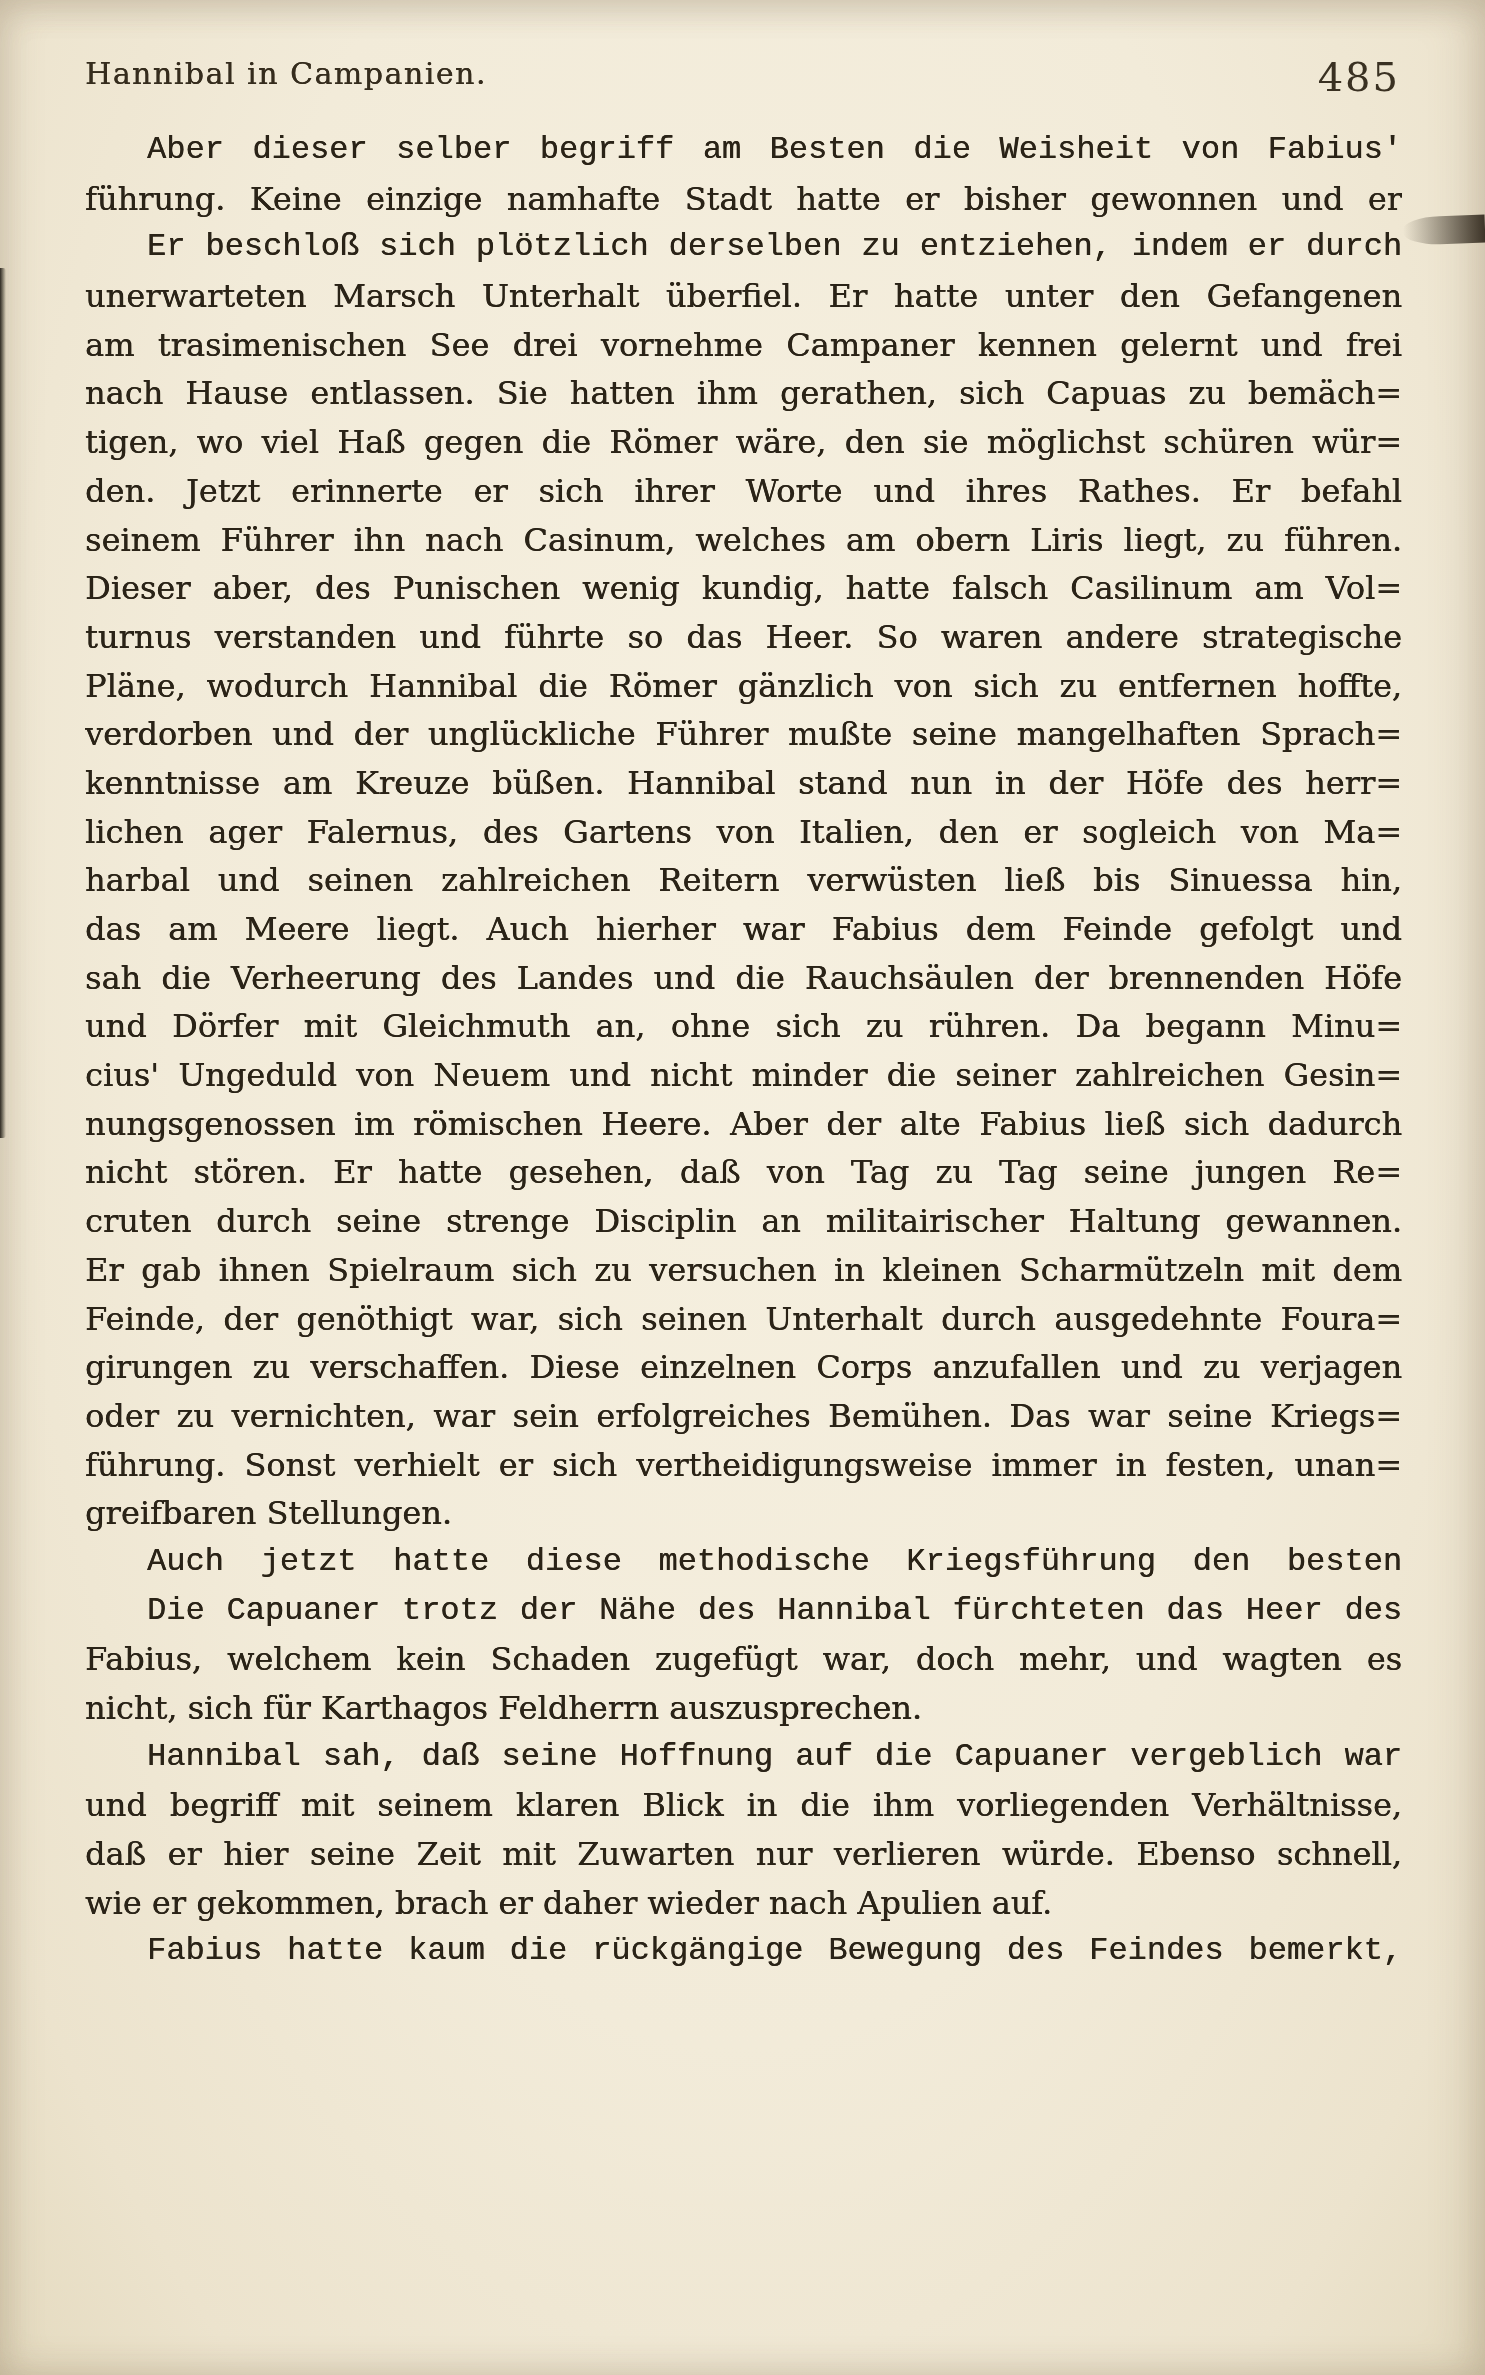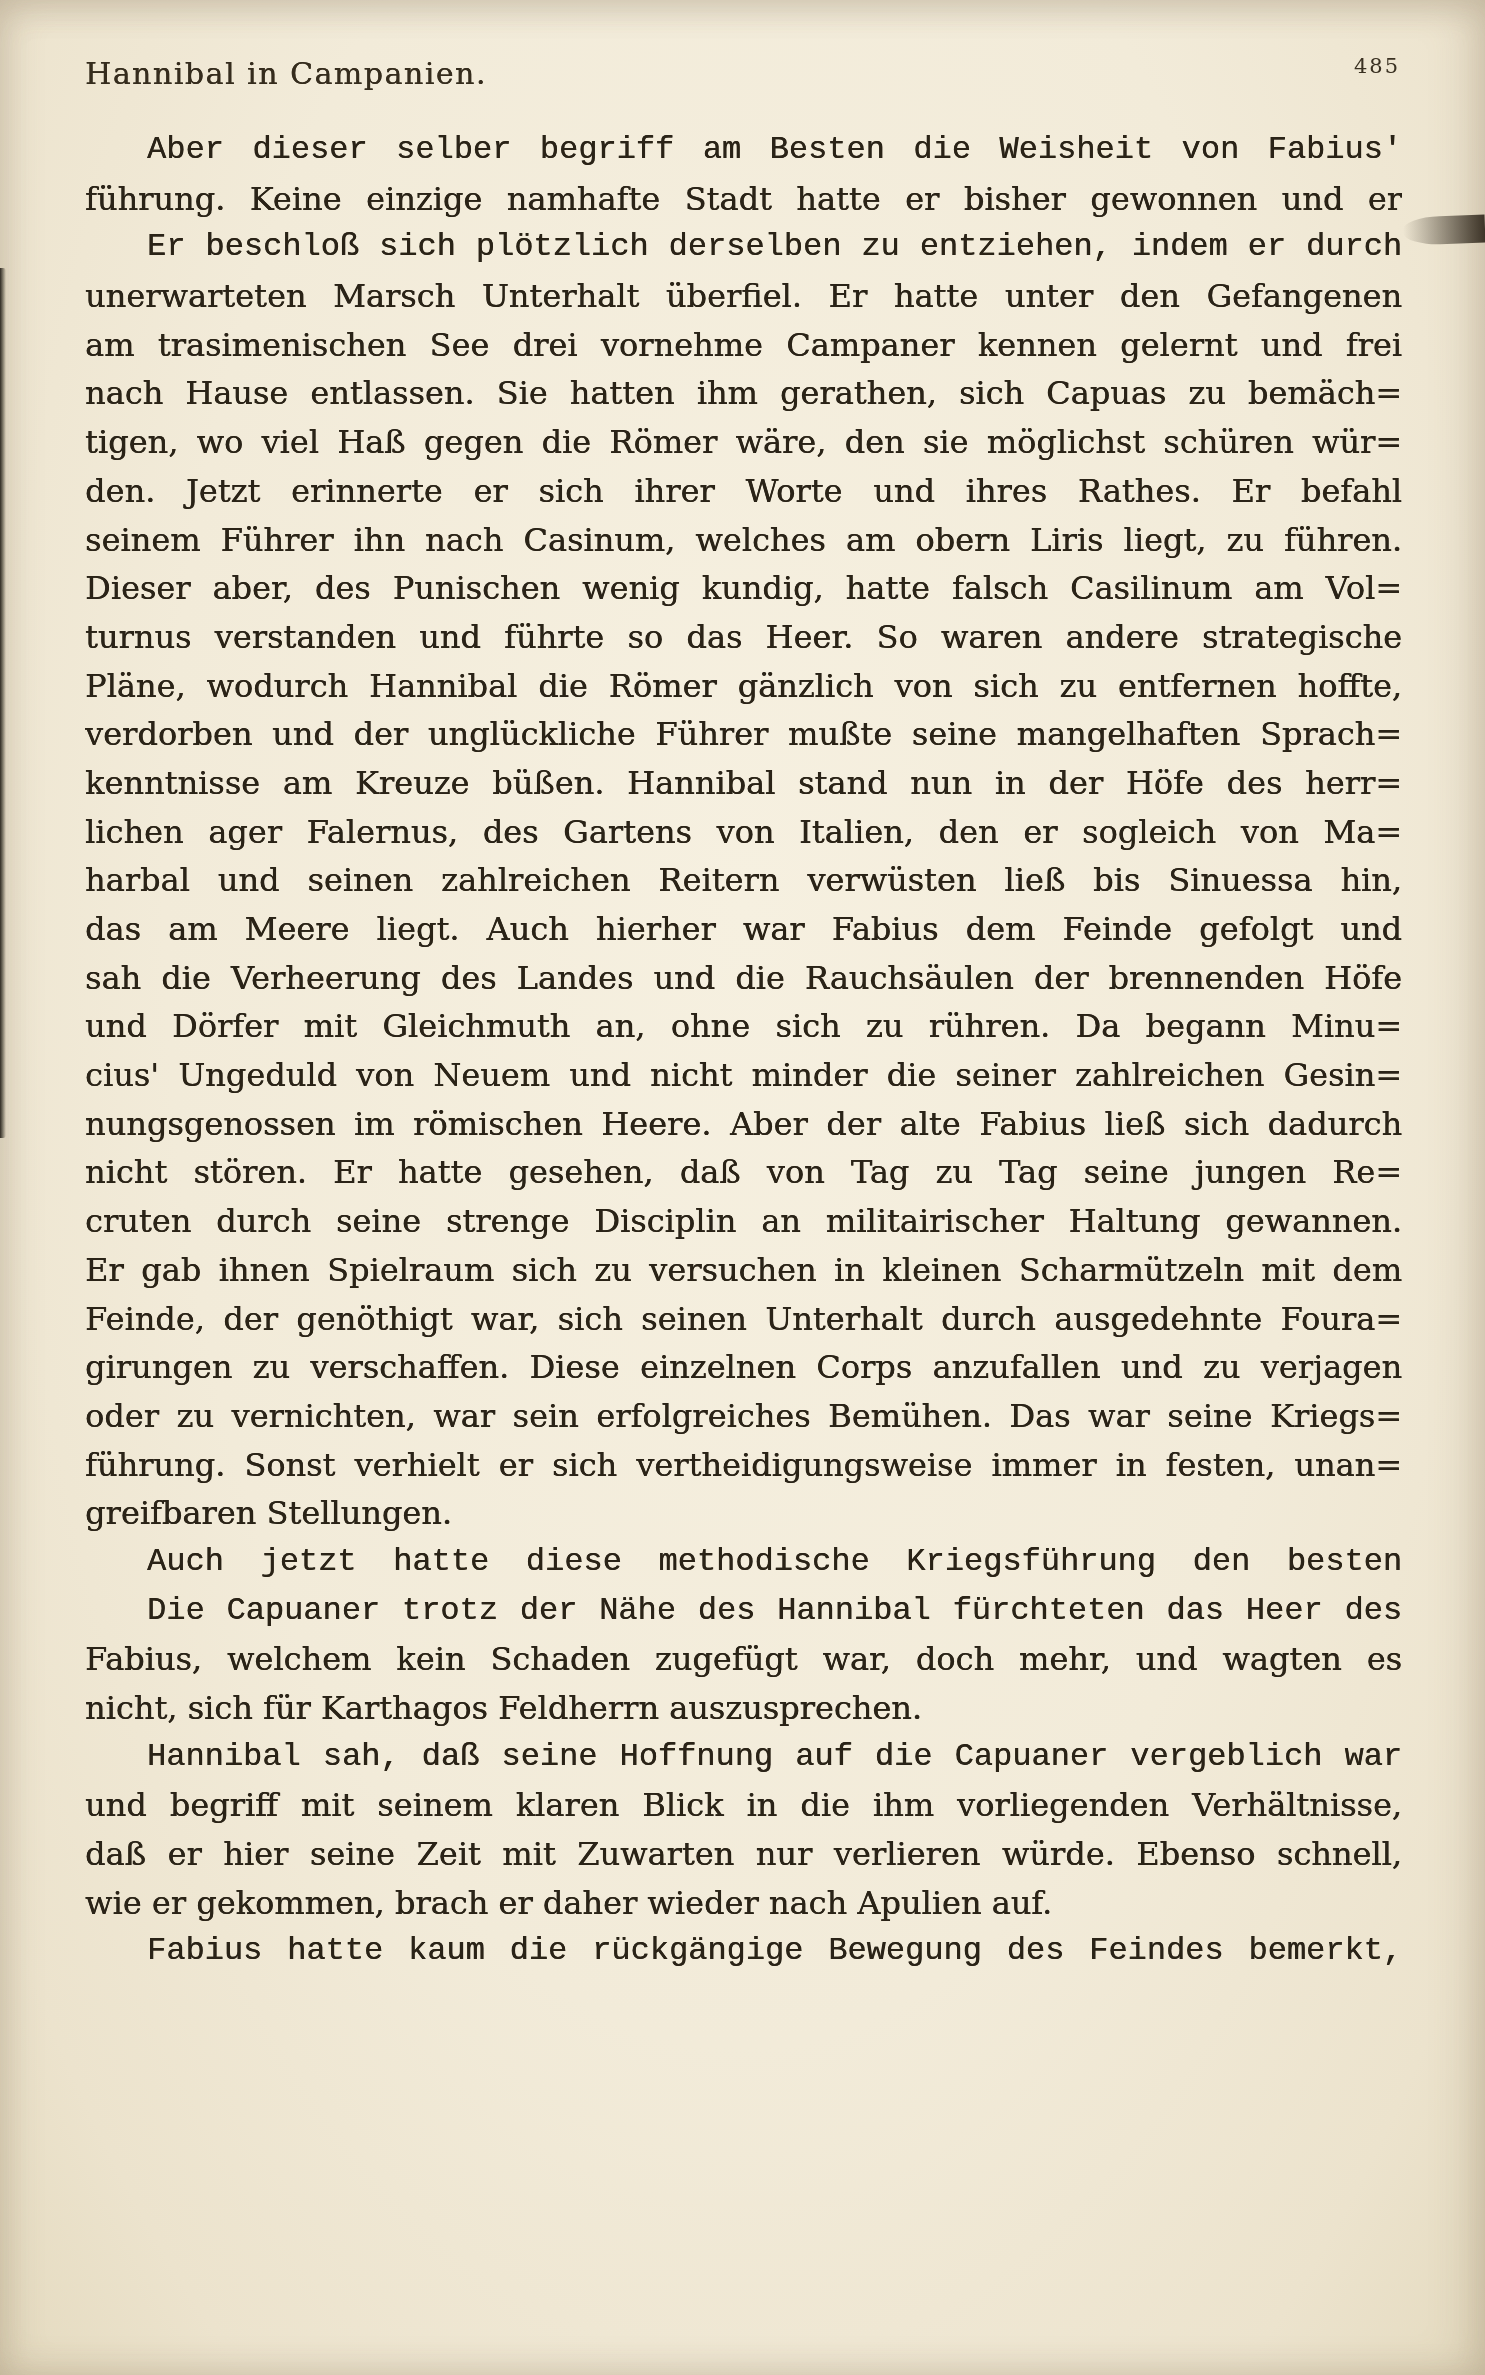--- a/index.html
+++ b/index.html
@@ -68,21 +68,21 @@
     text-align: left;
     font-size: 30px;
     letter-spacing: 1.5px;
     color: #352c1d;
     text-shadow: 0.3px 0 0 currentColor;
   }
   .page-number {
     position: absolute;
     right: 2px;
     top: -2px;
-    font-size: 21px;
+    font-size: 40px;
     letter-spacing: 2px;
     color: #3a3122;
   }
   
   .text-block {
     position: absolute;
     top: 126px;
     left: 85px;
     width: 1317px;
   }

